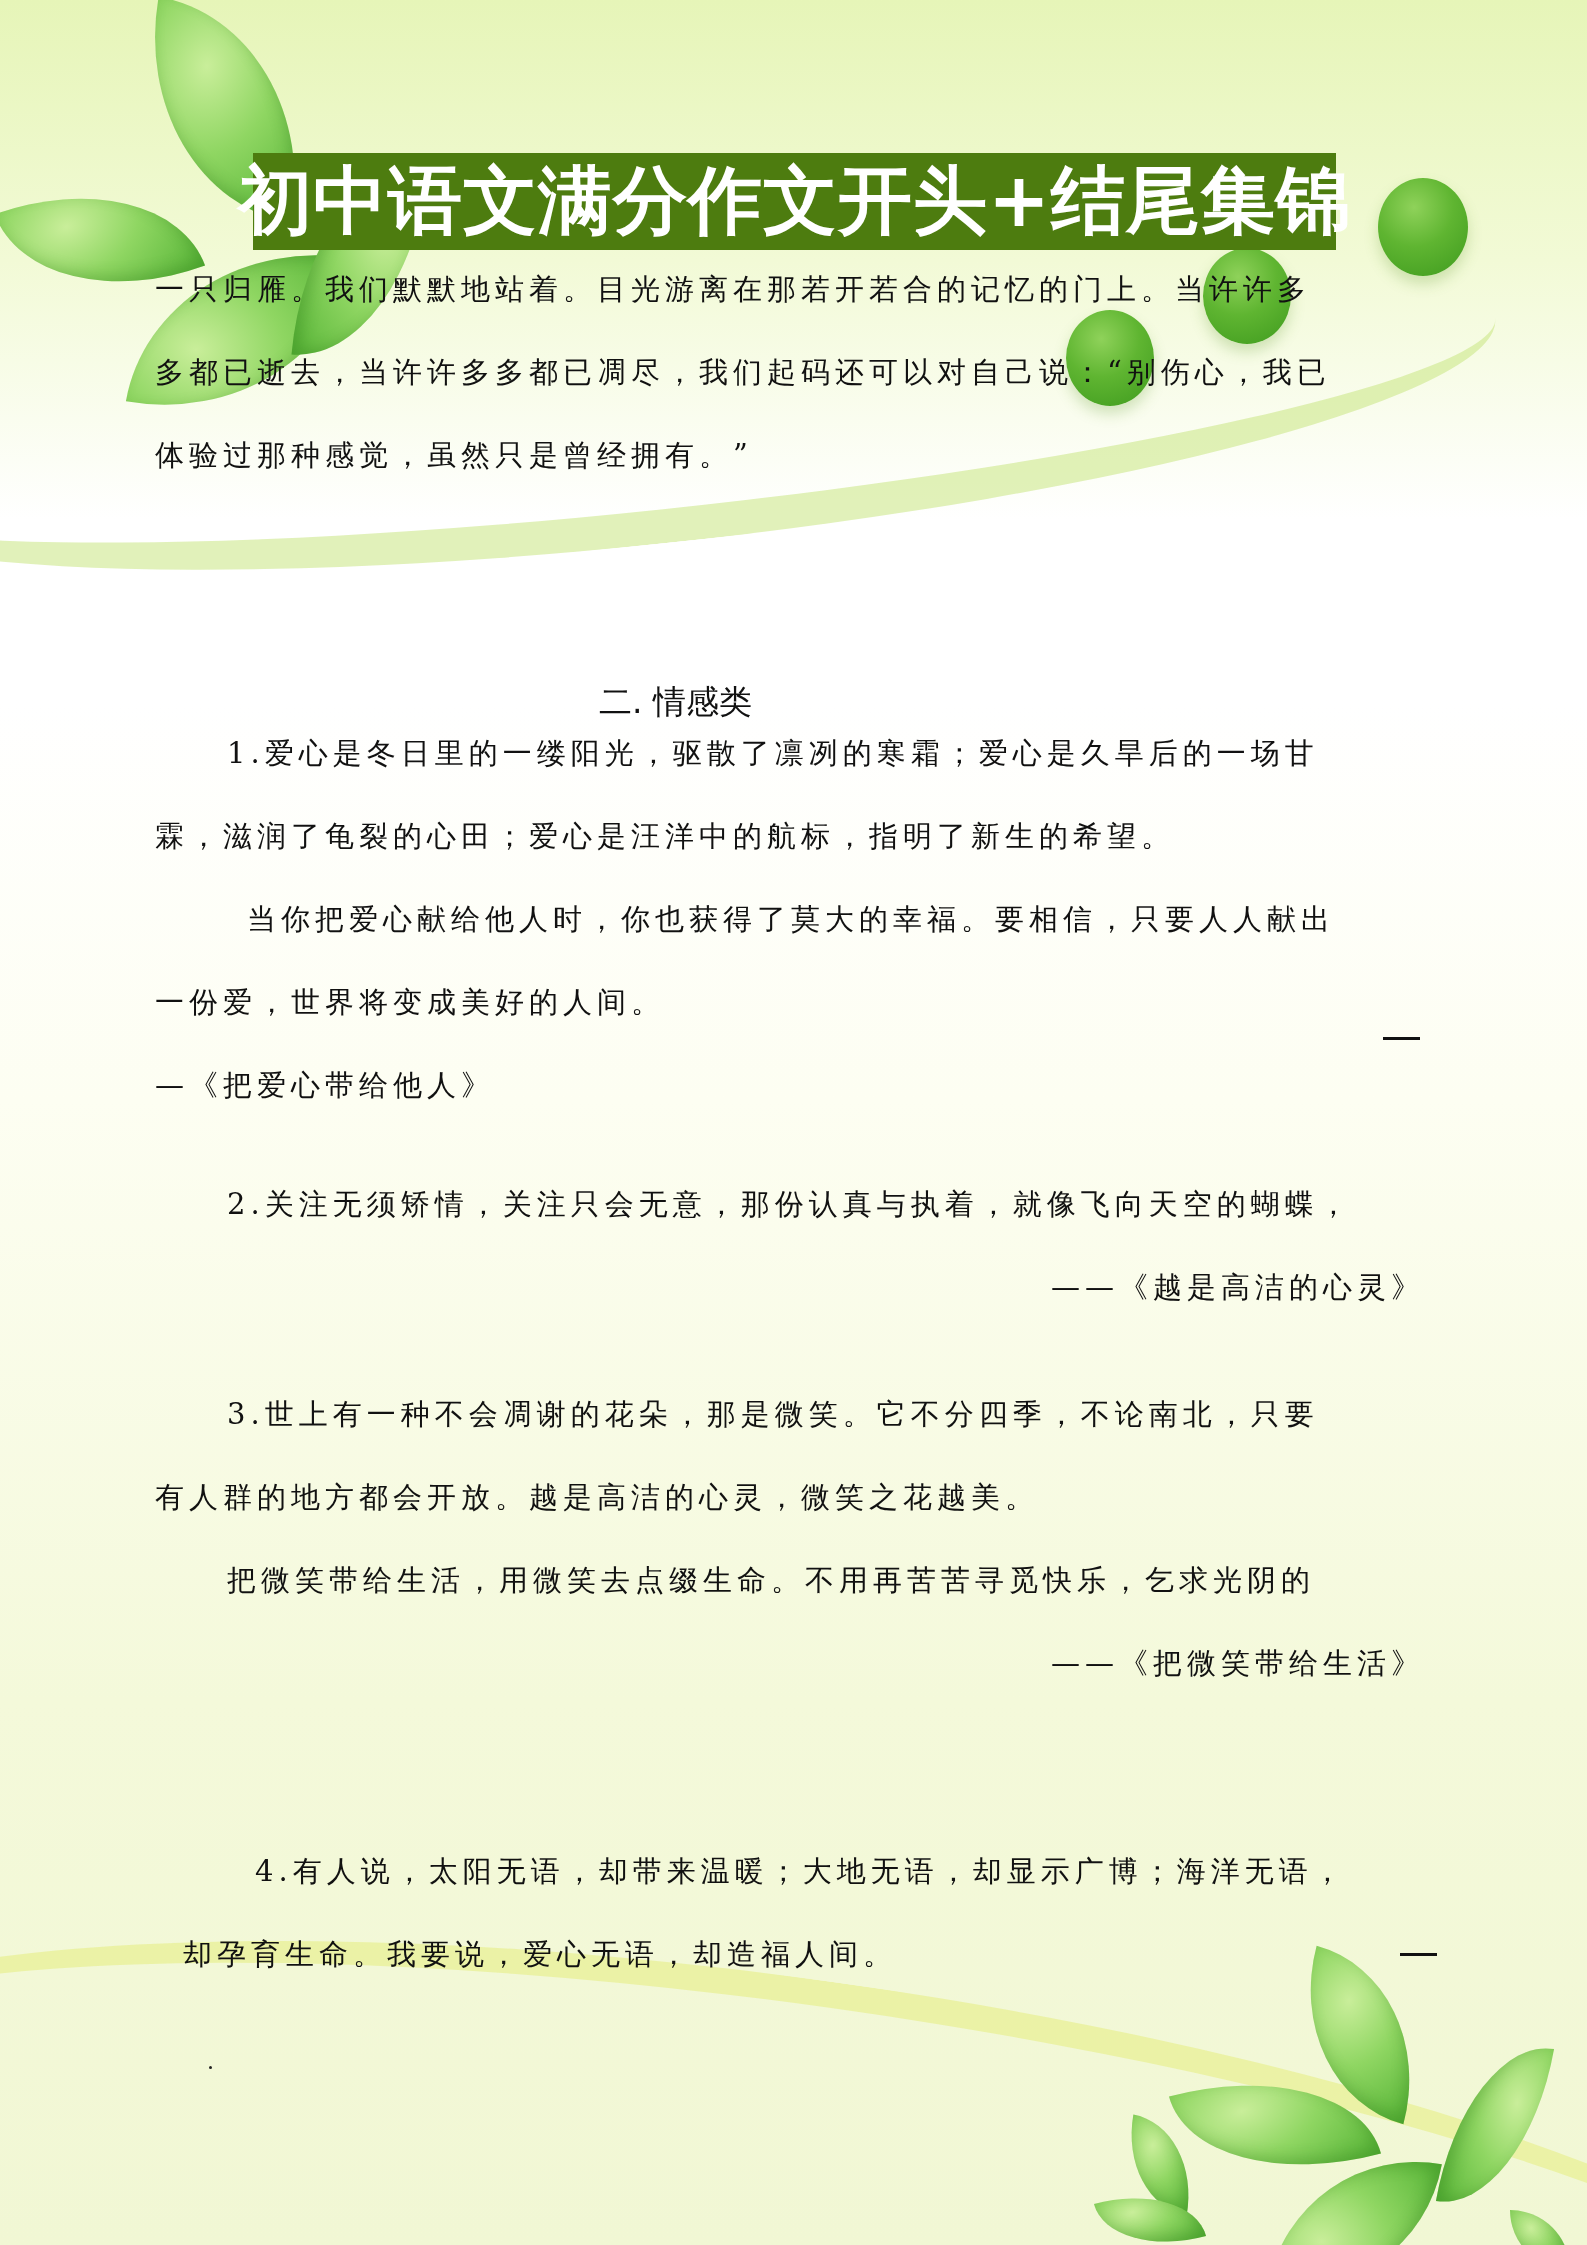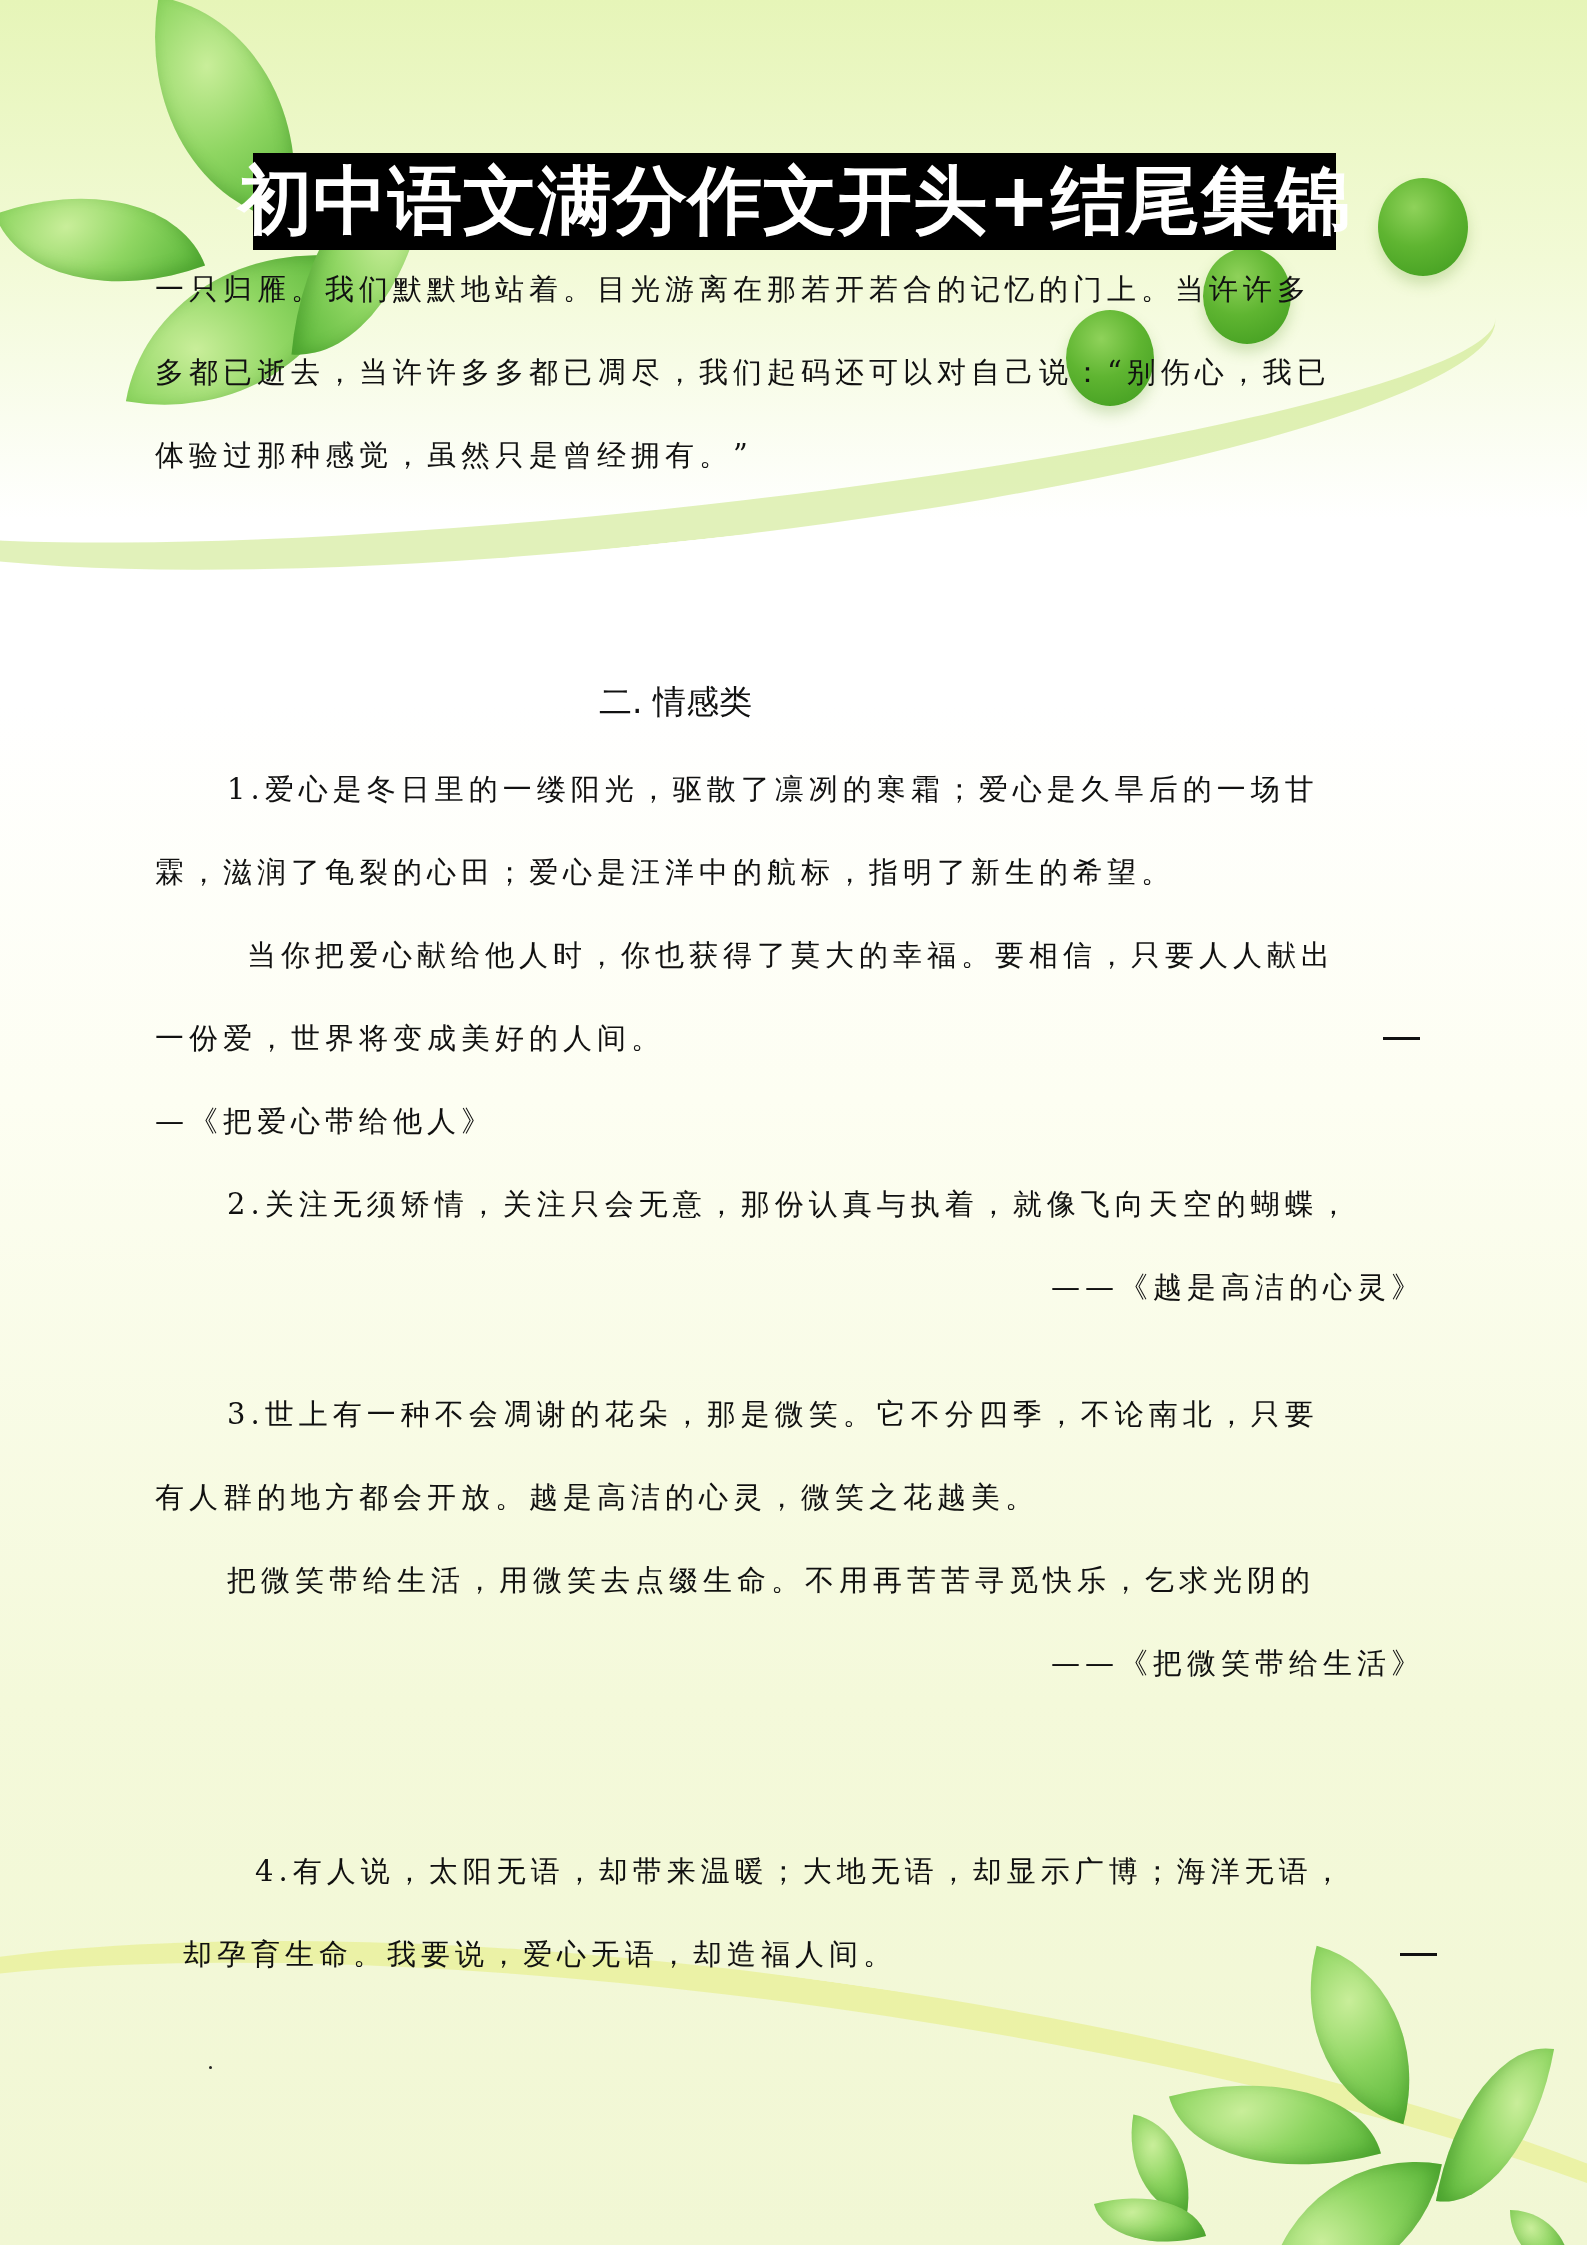--- a/index.html
+++ b/index.html
@@ -28,21 +28,21 @@
     border-radius: 0 100% 0 100%;
     box-shadow: inset -6px -8px 14px rgba(40,110,20,0.25);
   }
   .ball {
     position: absolute; border-radius: 50%;
     background: radial-gradient(circle at 40% 30%, #8fd25a 0%, #5fb531 45%, #3e9a1e 100%);
     box-shadow: 0 8px 14px rgba(90,150,40,0.25);
   }
   .title-box {
     position: absolute; left: 253px; top: 153px; width: 1083px; height: 97px;
-    background: #000000;
+    background: #4d7c0f;
     display: flex; align-items: center; justify-content: center;
   }
   .title-text {
     color: #ffffff; font-family: "DejaVu Sans", "Liberation Sans", sans-serif;
     font-weight: bold; font-size: 74px; letter-spacing: 1px; white-space: nowrap;
   }
   .para {
     position: absolute; left: 155px; width: 1280px;
     font-size: 29px; line-height: 83px; letter-spacing: 5px;
     margin: 0;
@@ -92,21 +92,21 @@
 </div>
 
 <div class="para" style="top:248px;">
   <span class="line">一只归雁。我们默默地站着。目光游离在那若开若合的记忆的门上。当许许多</span>
   <span class="line">多都已逝去，当许许多多都已凋尽，我们起码还可以对自己说：“别伤心，我已</span>
   <span class="line">体验过那种感觉，虽然只是曾经拥有。”</span>
 </div>
 
 <div class="heading">二. 情感类</div>
 
-<div class="para" style="top:748px;">
+<div class="para" style="top:712px;">
   <span class="line indent"><span>1.</span><span>爱心是冬日里的一缕阳光，驱散了凛冽的寒霜；爱心是久旱后的一场甘</span></span>
   <span class="line">霖，滋润了龟裂的心田；爱心是汪洋中的航标，指明了新生的希望。</span>
   <span class="line indent2">当你把爱心献给他人时，你也获得了莫大的幸福。要相信，只要人人献出</span>
   <span class="line">一份爱，世界将变成美好的人间。</span>
   <span class="line">—《把爱心带给他人》</span>
 </div>
 <span class="dash-right" style="left:1383px;top:1037px;"></span>
 
 <div class="para" style="top:1163px;">
   <span class="line indent"><span>2.</span><span>关注无须矫情，关注只会无意，那份认真与执着，就像飞向天空的蝴蝶，</span></span>

